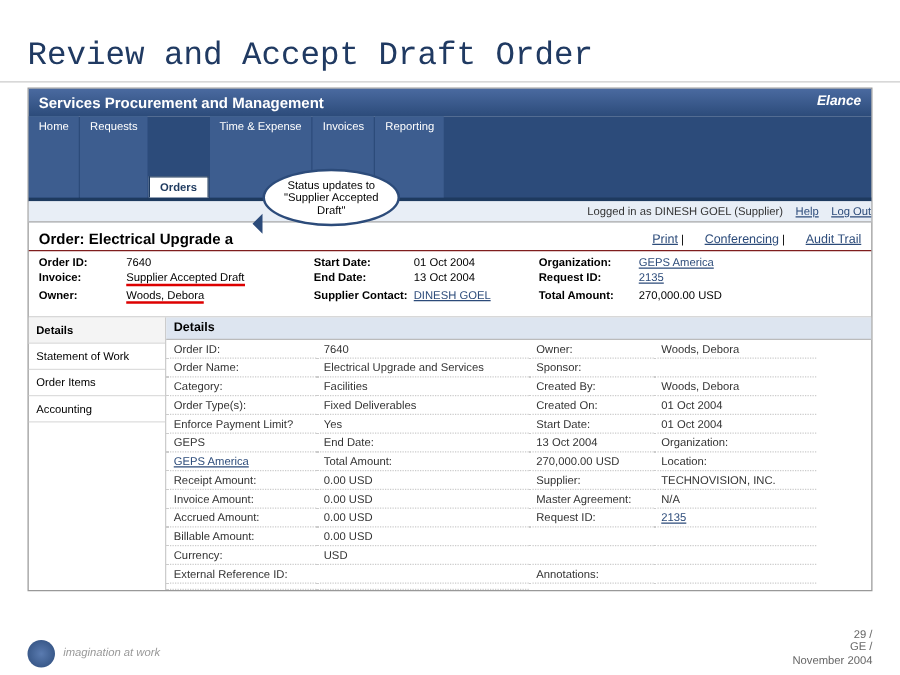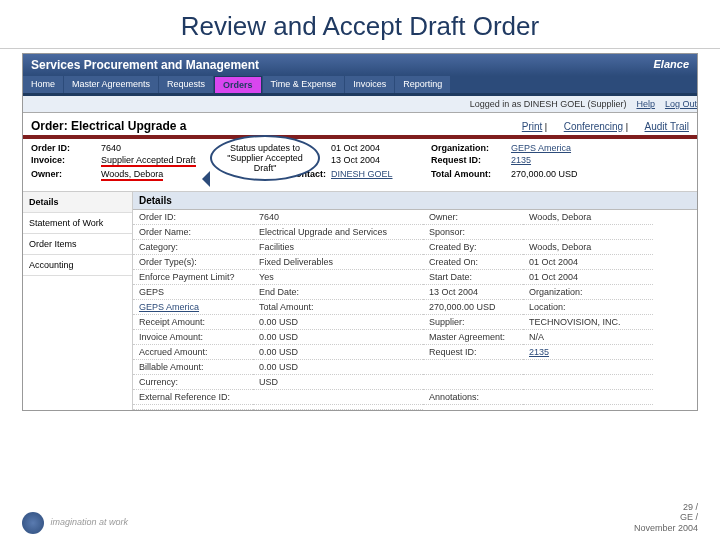--- a/index.html
+++ b/index.html
@@ -1,26 +1,26 @@
 <!DOCTYPE html>
 <html><head>
 <meta charset="utf-8">
 <style>
   * { box-sizing: border-box; margin: 0; padding: 0; }
   body { width: 720px; height: 540px; font-family: Arial, sans-serif; font-size: 9px; background: #fff; position: relative; overflow: hidden; }
-  .slide-title { font-family: Liberation Sans, sans-serif; font-size: 26px; font-weight: 300; color: #203a62; padding: 11px 22px 6px; border-bottom: 1px solid #ccc; text-align: center; }
+  .slide-title { font-family: Liberation Mono, monospace; font-size: 26px; font-weight: 300; color: #203a62; padding: 29px 22px 6px; border-bottom: 1px solid #ccc; }
   .app { margin: 4px 22px 0; border: 1px solid #999; }
   .app-header { background: linear-gradient(#4a6aa0, #2c4b7a); color: #fff; padding: 4px 8px; display: flex; align-items: flex-start; justify-content: space-between; font-size: 12px; font-weight: bold; }
   .app-header .brand { font-style: italic; font-size: 11px; }
   .tabs { display: flex; background: #2c4b7a; border-bottom: 3px solid #1e3a5f; }
   .tabs .tab { padding: 3px 8px; color: #fff; font-size: 9px; background: #3d5d8f; margin-right: 1px; cursor: pointer; }
-  .tabs .tab.active { background: #d946ef; color: #1e3a5f; font-weight: bold; border: 1px solid #1e3a5f; border-bottom: none; }
+  .tabs .tab.active { background: #ffffff; color: #1e3a5f; font-weight: bold; border: 1px solid #1e3a5f; border-bottom: none; margin-top: 48px; }
   .subbar { background: #e8eef6; padding: 3px 0; text-align: right; font-size: 9px; color: #333; display:flex; justify-content:flex-end; gap:10px; border-bottom:1px solid #aaa;}
   .subbar a { color: #2c4b7a; text-decoration: underline; cursor:pointer;}
-  .order-top { display: flex; justify-content: space-between; align-items: center; padding: 6px 8px 2px; border-bottom:4px solid #7f1d1d; }
+  .order-top { display: flex; justify-content: space-between; align-items: center; padding: 6px 8px 2px; border-bottom:1px solid #7f1d1d; }
   .order-top .title { font-size: 12px; font-weight: bold; }
   .order-top .links a { color: #2c4b7a; text-decoration: underline; margin-left: 14px; font-size:10px; cursor:pointer;}
   .order-info { padding: 4px 8px 10px; display: grid; grid-template-columns: 70px 150px 80px 100px 80px 110px; font-size: 9px; row-gap: 2px; }
   .order-info .lbl { font-weight: bold; }
   .order-info .link { color: #2c4b7a; text-decoration: underline; cursor:pointer;}
   .hl { border-bottom: 2px solid #d00; display:inline-block; }
   .callout { position: absolute; top: 135px; left: 210px; background: #fff; border: 2px solid #2c4b7a; border-radius: 50%; padding: 6px 12px; font-size: 9px; text-align: center; width: 110px; z-index: 10; }
   .callout::after { content:""; position:absolute; left:-18px; top:34px; border:8px solid transparent; border-right-color:#2c4b7a;}
   .content-area { display: flex; border-top:1px solid #ccc; }
   .sidenav { width: 110px; border-right: 1px solid #ccc; }
@@ -43,21 +43,20 @@
 
 <div class="slide-title">Review and Accept Draft Order</div>
 
 <div class="app">
   <div class="app-header">
     <span>Services Procurement and Management</span>
     <span class="brand">Elance</span>
   </div>
   <div class="tabs" id="tabs">
       <div class="tab">Home</div>
-      <div class="tab">Master Agreements</div>
       <div class="tab">Requests</div>
       <div class="tab active">Orders</div>
       <div class="tab">Time &amp; Expense</div>
       <div class="tab">Invoices</div>
       <div class="tab">Reporting</div>
     </div>
   <div class="subbar">
     <span>Logged in as DINESH GOEL (Supplier)</span>
     <a>Help</a>
     <a>Log Out</a>

